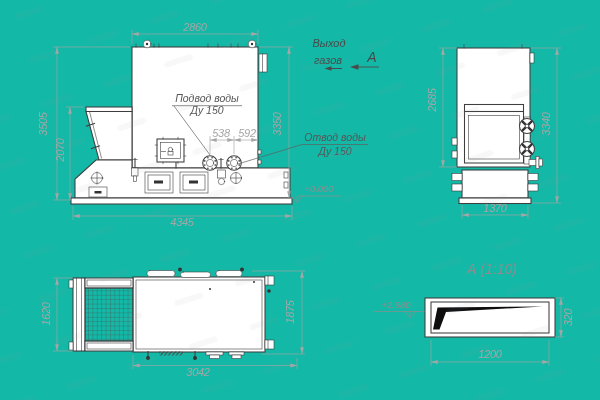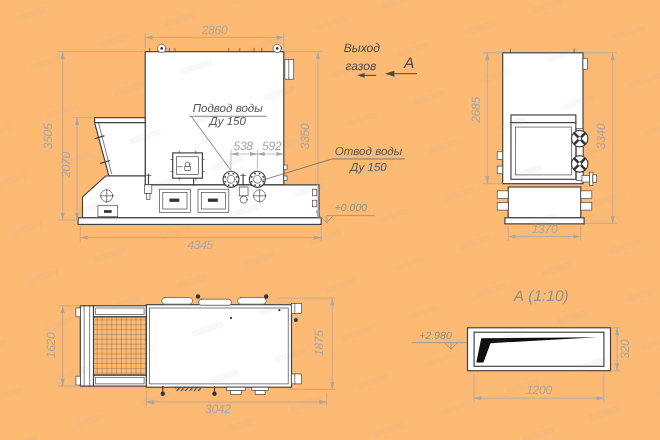--- a/index.html
+++ b/index.html
@@ -1,16 +1,16 @@
 <!DOCTYPE html>
 <html><head>
 <meta charset="utf-8">
 <style>
   html,body{margin:0;padding:0;background:#ffffff;}
-  .canvas{width:600px;height:400px;background:#fdba74;position:relative;overflow:hidden;
+  .canvas{width:600px;height:400px;background:#14b8a6;position:relative;overflow:hidden;
           font-family:"Liberation Sans",sans-serif;}
   svg{display:block;}
   .ln{stroke:#3e3e3e;stroke-width:1.05;fill:none;stroke-linecap:square;}
   .lnf{stroke:#3e3e3e;stroke-width:1.05;fill:#ffffff;stroke-linecap:square;}
   .thin{stroke-width:.6;}
   .dk{fill:#333333;stroke:none;}
   .dml{stroke:#a6a6a6;stroke-width:.65;fill:none;}
   .ldr{stroke:#5f5f5f;stroke-width:.7;fill:none;}
   .lvl-ln{stroke:#8e8e8e;stroke-width:.7;fill:none;}
   text{font-family:"Liberation Sans",sans-serif;font-style:italic;}

